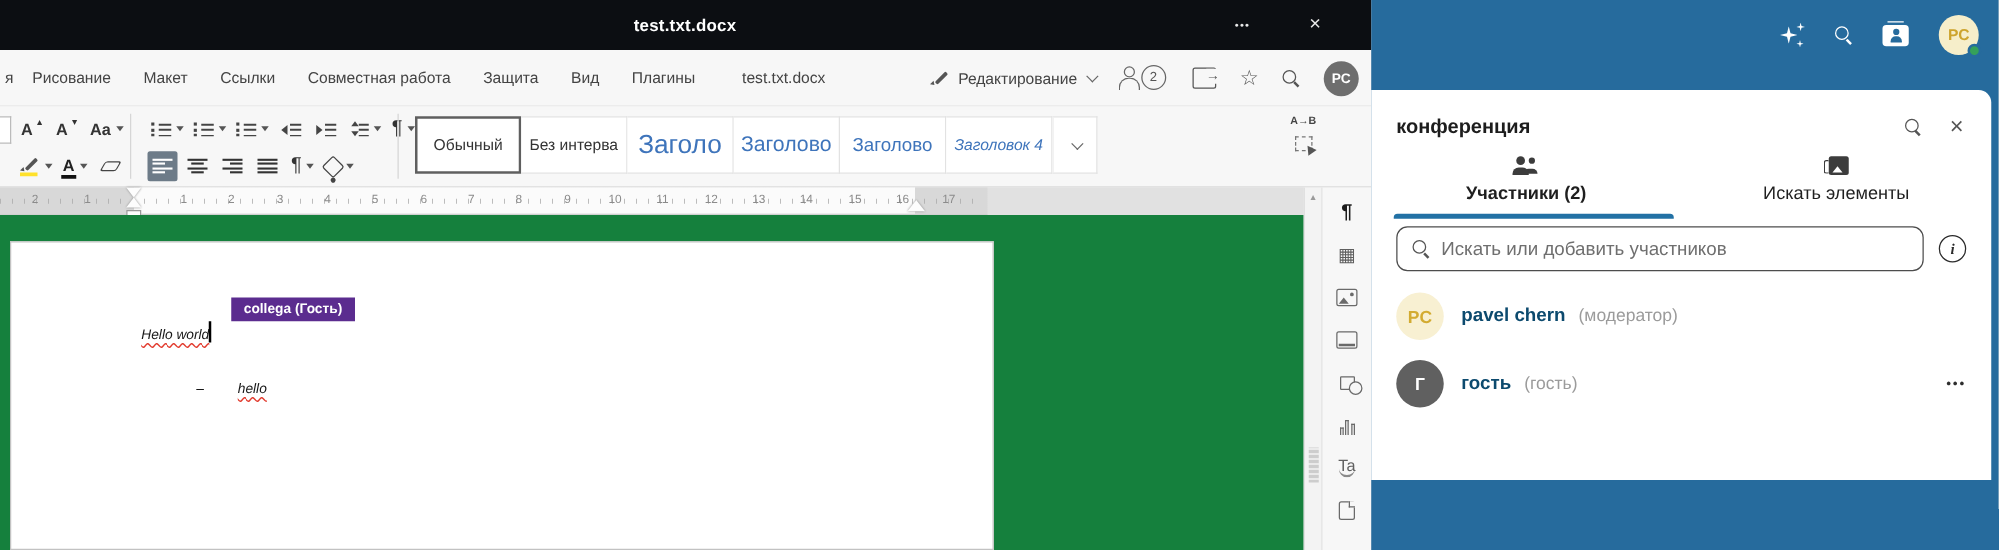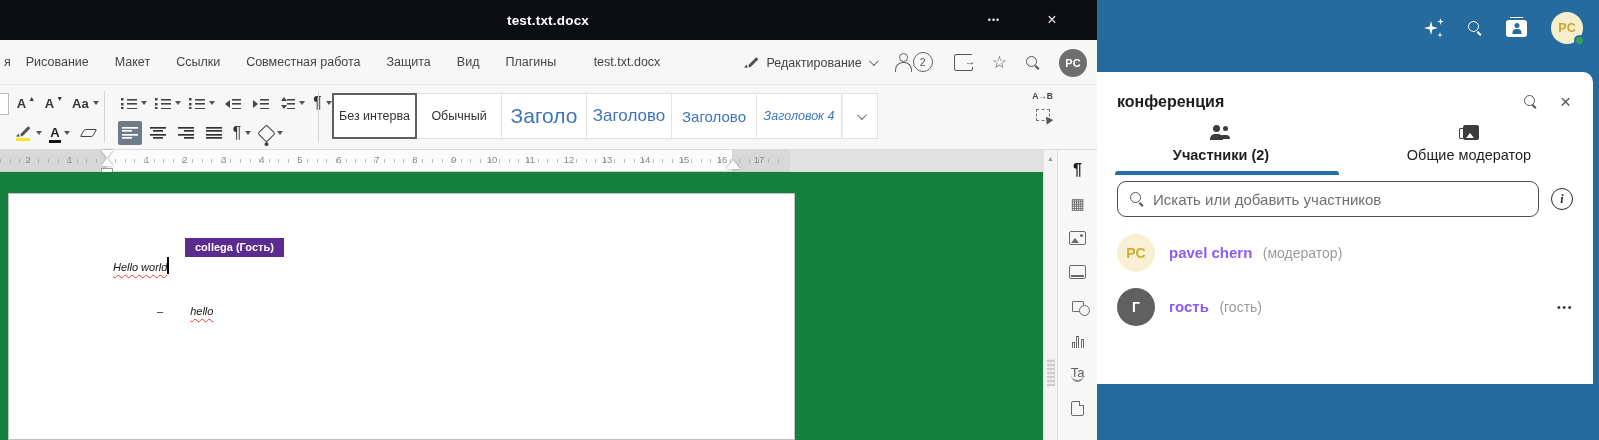--- a/index.html
+++ b/index.html
@@ -239,21 +239,21 @@
   .info-ic { width:22px; height:22px; border:1.6px solid #2b2b2b; border-radius:50%; color:#2b2b2b;
     font-size:12px; font-weight:bold; display:flex; align-items:center; justify-content:center;
     font-family:"Liberation Serif", serif; font-style:italic; cursor:pointer; }
 
   .plist { padding:16px 20px 0 20px; display:flex; flex-direction:column; gap:14px; }
   .prow { display:flex; align-items:center; gap:14px; height:40px; }
   .pav { width:38px; height:38px; border-radius:50%; display:flex; align-items:center;
     justify-content:center; font-weight:bold; font-size:14px; flex:0 0 38px; }
   .pav-pc { background:#f8f0d2; color:#d3ab31; }
   .pav-g { background:#606060; color:#fff; }
-  .pname { font-size:15px; font-weight:bold; color:#8b5cf6; }
+  .pname { font-size:15px; font-weight:bold; color:#0c4a6e; }
   .prole { font-size:14px; color:#9b9b9b; margin-left:6px; }
   .pmenu { margin-left:auto; color:#2e2e2e; font-size:11px; letter-spacing:1.5px; cursor:pointer; }
 </style>
 </head>
 <body>
 
 <div id="app">
 
   <div class="editor">
 
@@ -369,22 +369,22 @@
           <span class="tbtn">
               <span class="shade"></span>
               <span class="dn"></span>
             </span>
         </div>
       </div>
       <div class="tsep" style="left:104px"></div>
       <div class="tsep" style="left:318px"></div>
 
       <div class="styles">
+        <div class="style-cell">Обычный</div>
         <div class="style-cell">Без интерва</div>
-        <div class="style-cell">Обычный</div>
         <div class="style-cell st-h1">Заголо</div>
         <div class="style-cell st-h2">Заголово</div>
         <div class="style-cell st-h3">Заголово</div>
         <div class="style-cell st-h4">Заголовок 4</div>
         <div class="st-chev">
             <span class="chev"></span>
           </div>
       </div>
 
       <div class="tool-right">
@@ -492,21 +492,21 @@
         <div class="tab active">
           <span class="ppl"></span>
           <span class="tab-label">Участники (2)</span>
           <span class="tab-underline"></span>
         </div>
         <div class="tab">
           <span class="gal">
               <span class="back"></span>
               <span class="front"></span>
             </span>
-          <span class="tab-label">Общие модератор</span>
+          <span class="tab-label">Искать элементы</span>
         </div>
       </div>
 
       <div class="search-row">
         <div class="search-box">
           <span class="mag"></span>
           <input type="text" placeholder="Искать или добавить участников" style="">
         </div>
         <span class="info-ic">i</span>
       </div>

